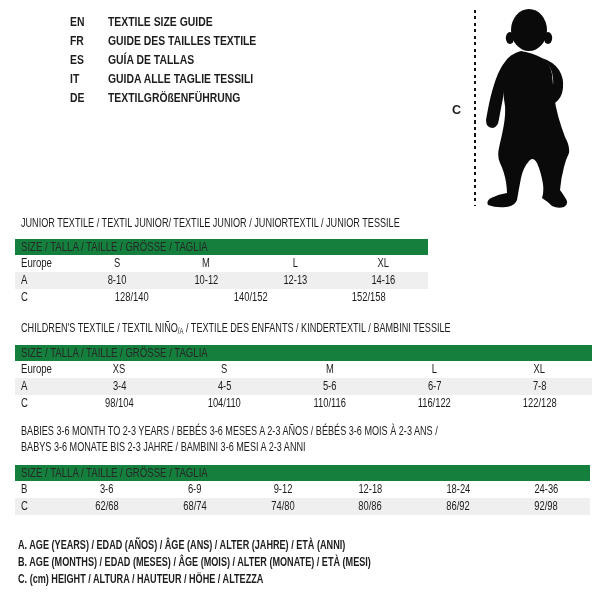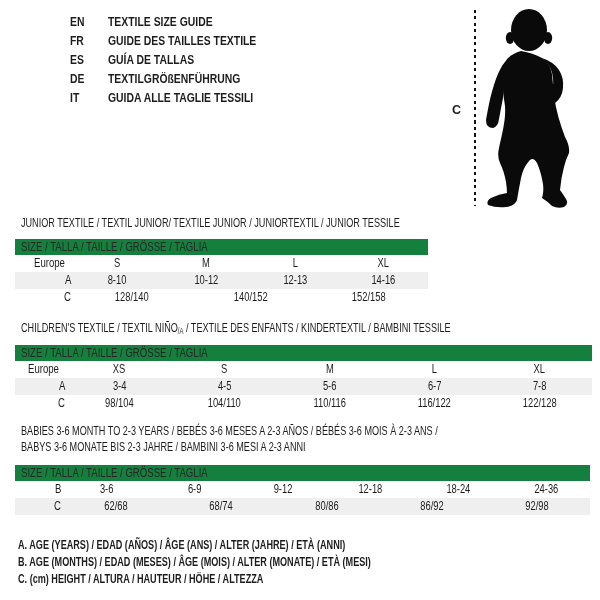--- a/index.html
+++ b/index.html
@@ -29,21 +29,21 @@
   .sec-title { position:absolute; left:21px; font-size:13px; font-weight:normal; letter-spacing:0; }
   .subsize   { font-size:8.5px; vertical-align:-2px; }
 
   .size-table { position:absolute; left:15px; }
   .bar {
     height:16px; line-height:16px; background:#15803d; color:#262626;
     font-size:12px; padding-left:6px; box-sizing:border-box;
   }
   .trow { display:flex; height:17px; line-height:17px; font-size:12px; }
   .trow.shaded { background:#efefef; }
-  .rlabel { padding-left:6px; box-sizing:border-box;text-align:right; }
+  .rlabel { padding-left:6px; box-sizing:border-box; }
   .cell { flex:1 1 0; text-align:center; }
 
   
   .legend { position:absolute; left:18px; top:536px; }
   .legend-line { height:17px; line-height:17px; font-size:13px; font-weight:bold; }
 </style>
 </head>
 <body>
 
 <div class="page">
@@ -55,26 +55,26 @@
     </div>
     <div class="lang-row">
       <div class="lang-code"><span class="cnd8">FR</span></div>
       <div class="lang-label"><span class="cnd8">GUIDE DES TAILLES TEXTILE</span></div>
     </div>
     <div class="lang-row">
       <div class="lang-code"><span class="cnd8">ES</span></div>
       <div class="lang-label"><span class="cnd8">GUÍA DE TALLAS</span></div>
     </div>
     <div class="lang-row">
+      <div class="lang-code"><span class="cnd8">IT</span></div>
+      <div class="lang-label"><span class="cnd8">GUIDA ALLE TAGLIE TESSILI</span></div>
+    </div>
+    <div class="lang-row">
       <div class="lang-code"><span class="cnd8">DE</span></div>
       <div class="lang-label"><span class="cnd8">TEXTILGRÖßENFÜHRUNG</span></div>
-    </div>
-    <div class="lang-row">
-      <div class="lang-code"><span class="cnd8">IT</span></div>
-      <div class="lang-label"><span class="cnd8">GUIDA ALLE TAGLIE TESSILI</span></div>
     </div>
   </div>
 
   <div class="measure-line"></div>
   <div class="measure-label">C</div>
   <svg class="baby-svg" width="104" height="210" viewBox="0 0 104 210" xmlns="http://www.w3.org/2000/svg">
     <g fill="#0a0a0a">
       <ellipse cx="45" cy="26" rx="18" ry="21"></ellipse>
       <ellipse cx="26" cy="34" rx="4.2" ry="6"></ellipse>
       <ellipse cx="64" cy="34" rx="4.2" ry="6"></ellipse>
@@ -168,20 +168,21 @@
       <div class="cell"><span class="cndc">6-9</span></div>
       <div class="cell"><span class="cndc">9-12</span></div>
       <div class="cell"><span class="cndc">12-18</span></div>
       <div class="cell"><span class="cndc">18-24</span></div>
       <div class="cell"><span class="cndc">24-36</span></div>
     </div>
     <div class="trow shaded">
       <div class="rlabel" style="width:48px;"><span class="cnd8">C</span></div>
       <div class="cell"><span class="cndc">62/68</span></div>
       <div class="cell"><span class="cndc">68/74</span></div>
+      <div class="cell"><span class="cndc">74/80</span></div>
       <div class="cell"><span class="cndc">80/86</span></div>
       <div class="cell"><span class="cndc">86/92</span></div>
       <div class="cell"><span class="cndc">92/98</span></div>
     </div>
   </div>
 
   <div class="legend">
     <div class="legend-line"><span class="cnd">A. AGE (YEARS) / EDAD (AÑOS) / ÂGE (ANS) / ALTER (JAHRE) / ETÀ (ANNI)</span></div>
     <div class="legend-line"><span class="cnd">B. AGE (MONTHS) / EDAD (MESES) / ÂGE (MOIS) / ALTER (MONATE) / ETÀ (MESI)</span></div>
     <div class="legend-line"><span class="cnd">C. (cm) HEIGHT / ALTURA / HAUTEUR / HÖHE / ALTEZZA</span></div>

